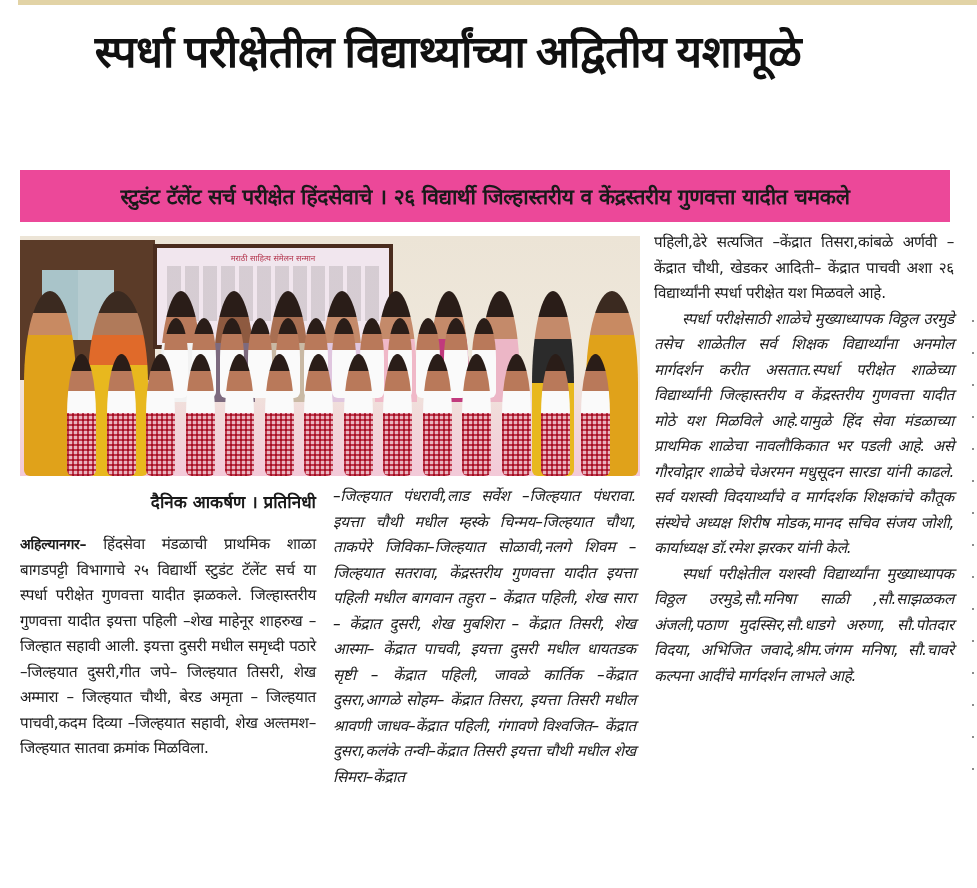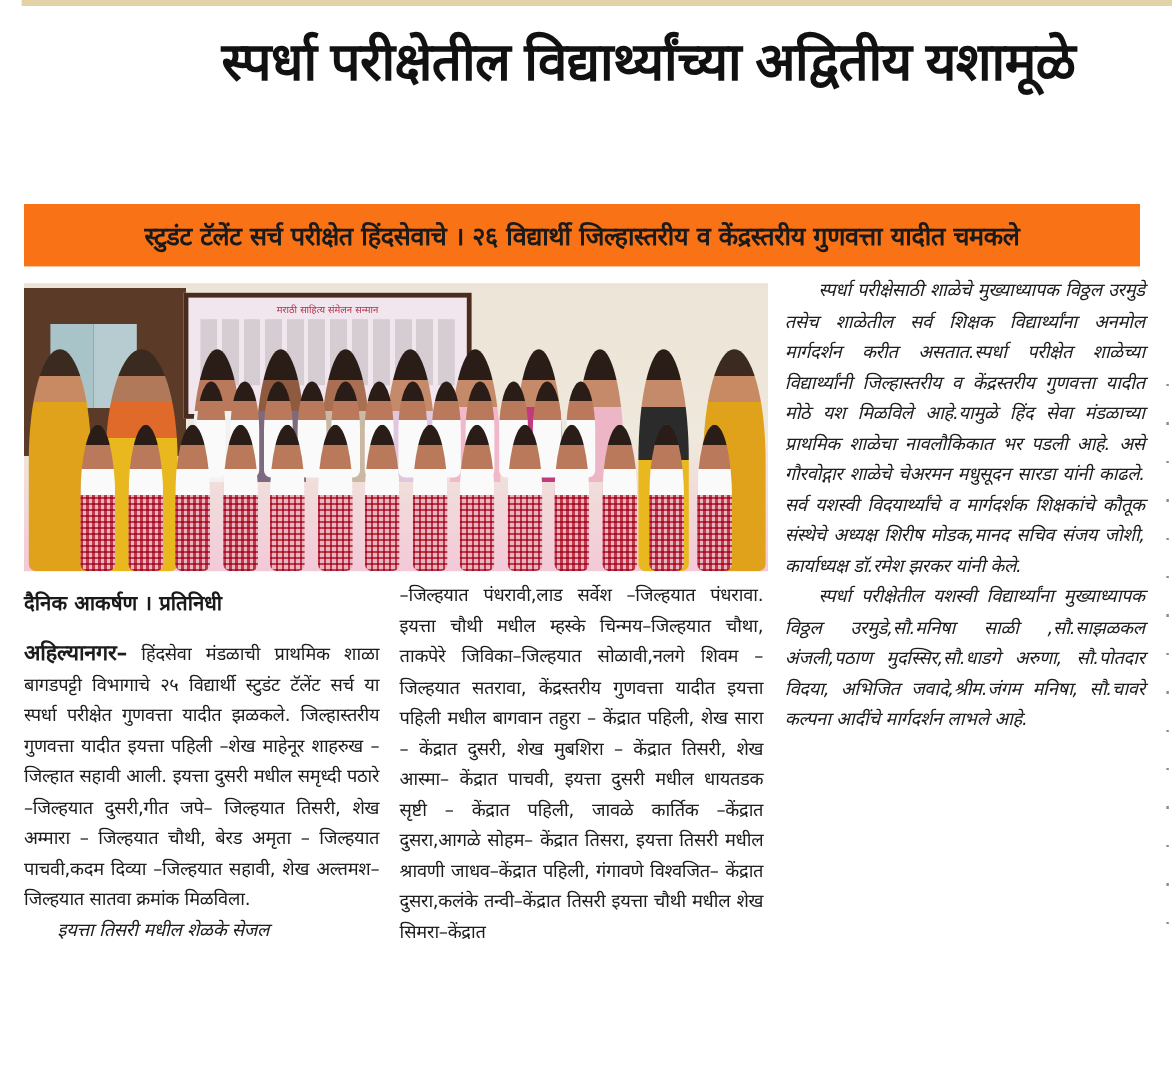--- a/index.html
+++ b/index.html
@@ -6,29 +6,29 @@
     html, body { width: 977px; height: 888px; background: #ffffff; overflow: hidden; }
     body { position: relative; font-family: "DejaVu Sans", "Liberation Sans", sans-serif; color: #1a1a1a; }
 
     .top-strip {
       position: absolute; left: 18px; top: 0; width: 959px; height: 5px;
       background: #e2d3a6;
     }
 
     .headline {
       position: absolute; left: 0; top: 22px; width: 896px;
-      text-align: right; font-family: Liberation Sans, sans-serif;
+      text-align: center; font-family: Liberation Serif, serif;
       font-weight: bold; color: #111;
       font-size: 44px; line-height: 62px; letter-spacing: -0.5px;
     }
     .headline .line { display: block; white-space: nowrap; }
 
     .subhead {
       position: absolute; left: 20px; top: 170px; width: 930px; height: 52px;
-      background: #f97316;
+      background: #ec4899;
       display: flex; align-items: center; justify-content: center;
       font-size: 21px; font-weight: bold; color: #1a1a1a; white-space: nowrap;
       letter-spacing: -0.3px;
     }
 
     .photo {
       position: absolute; left: 20px; top: 236px; width: 620px; height: 240px;
       background: linear-gradient(180deg, #ece4d6 0%, #efe8dc 55%, #f3c9d8 100%);
       overflow: hidden;
     }
@@ -57,28 +57,28 @@
     }
 
     .col {
       position: absolute; font-family: "DejaVu Sans", sans-serif;
       font-size: 15.2px; line-height: 25.5px; color: #1c1c1c; text-align: justify;
       letter-spacing: -0.25px;
     }
     .col p { margin: 0; }
     .col .indent { text-indent: 28px; font-style: italic; }
     .col-1 { left: 20px; top: 532px; width: 296px; }
-    .col-2 { left: 333px; top: 484px; width: 303px; }
+    .col-2 { left: 333px; top: 484px; width: 303px; font-style: italic; }
     .col-3 { left: 654px; top: 230px; width: 300px; }
 
     .byline {
       position: absolute; left: 20px; top: 490px; width: 296px;
-      text-align: left; font-weight: bold; font-size: 17px; color: #1a1a1a;
+      text-align: right; font-weight: bold; font-size: 17px; color: #1a1a1a;
     }
-    .dateline { font-weight: bold; font-size: 18px; margin-top: 38px; }
+    .dateline { font-weight: bold; font-size: 14px; margin-top: 38px; }
 
     .edge-dots {
       position: absolute; left: 972px; top: 320px; width: 2px; height: 480px;
       background: repeating-linear-gradient(180deg, #8a8a8a 0 2px, transparent 2px 32px);
     }
   </style>
 </head>
 <body>
 
 <div class="top-strip"></div>
@@ -142,25 +142,25 @@
     <div class="person kid"></div>
     <div class="person kid"></div>
     <div class="person kid"></div>
   </div>
 </div>
 
 <div class="byline">दैनिक आकर्षण । प्रतिनिधी</div>
 
 <div class="col col-1">
   <p><span class="dateline">अहिल्यानगर–</span><span> हिंदसेवा मंडळाची प्राथमिक शाळा बागडपट्टी विभागाचे २५ विद्यार्थी स्टुडंट टॅलेंट सर्च या स्पर्धा परीक्षेत गुणवत्ता यादीत झळकले. जिल्हास्तरीय गुणवत्ता यादीत इयत्ता पहिली –शेख माहेनूर शाहरुख –जिल्हात सहावी आली. इयत्ता दुसरी मधील समृध्दी पठारे –जिल्हयात दुसरी,गीत जपे– जिल्हयात तिसरी, शेख अम्मारा – जिल्हयात चौथी, बेरड अमृता – जिल्हयात पाचवी,कदम दिव्या –जिल्हयात सहावी, शेख अल्तमश– जिल्हयात सातवा क्रमांक मिळविला.</span></p>
-  <p class="indent">इयत्ता तिसरी मधील शेळके सेजल</p>
 </div>
 
 <div class="col col-2">
   <p>–जिल्हयात पंधरावी,लाड सर्वेश –जिल्हयात पंधरावा. इयत्ता चौथी मधील म्हस्के चिन्मय–जिल्हयात चौथा, ताकपेरे जिविका–जिल्हयात सोळावी,नलगे शिवम – जिल्हयात सतरावा, केंद्रस्तरीय गुणवत्ता यादीत इयत्ता पहिली मधील बागवान तहुरा – केंद्रात पहिली, शेख सारा – केंद्रात दुसरी, शेख मुबशिरा – केंद्रात तिसरी, शेख आस्मा– केंद्रात पाचवी, इयत्ता दुसरी मधील धायतडक सृष्टी – केंद्रात पहिली, जावळे कार्तिक –केंद्रात दुसरा,आगळे सोहम– केंद्रात तिसरा, इयत्ता तिसरी मधील श्रावणी जाधव–केंद्रात पहिली, गंगावणे विश्वजित– केंद्रात दुसरा,कलंके तन्वी–केंद्रात तिसरी इयत्ता चौथी मधील शेख सिमरा–केंद्रात</p>
 </div>
 
 <div class="col col-3">
+  <p>पहिली,ढेरे सत्यजित –केंद्रात तिसरा,कांबळे अर्णवी –केंद्रात चौथी, खेडकर आदिती– केंद्रात पाचवी अशा २६ विद्यार्थ्यांनी स्पर्धा परीक्षेत यश मिळवले आहे.</p>
   <p class="indent">स्पर्धा परीक्षेसाठी शाळेचे मुख्याध्यापक विठ्ठल उरमुडे तसेच शाळेतील सर्व शिक्षक विद्यार्थ्यांना अनमोल मार्गदर्शन करीत असतात.स्पर्धा परीक्षेत शाळेच्या विद्यार्थ्यांनी जिल्हास्तरीय व केंद्रस्तरीय गुणवत्ता यादीत मोठे यश मिळविले आहे.यामुळे हिंद सेवा मंडळाच्या प्राथमिक शाळेचा नावलौकिकात भर पडली आहे. असे गौरवोद्गार शाळेचे चेअरमन मधुसूदन सारडा यांनी काढले. सर्व यशस्वी विदयार्थ्यांचे व मार्गदर्शक शिक्षकांचे कौतूक संस्थेचे अध्यक्ष शिरीष मोडक,मानद सचिव संजय जोशी, कार्याध्यक्ष डॉ.रमेश झरकर यांनी केले.</p>
   <p class="indent">स्पर्धा परीक्षेतील यशस्वी विद्यार्थ्यांना मुख्याध्यापक विठ्ठल उरमुडे,सौ.मनिषा साळी ,सौ.साझळकल अंजली,पठाण मुदस्सिर,सौ.धाडगे अरुणा, सौ.पोतदार विदया, अभिजित जवादे,श्रीम.जंगम मनिषा, सौ.चावरे कल्पना आदींचे मार्गदर्शन लाभले आहे.</p>
 </div>
 
 <div class="edge-dots"></div>
 
 </body></html>

